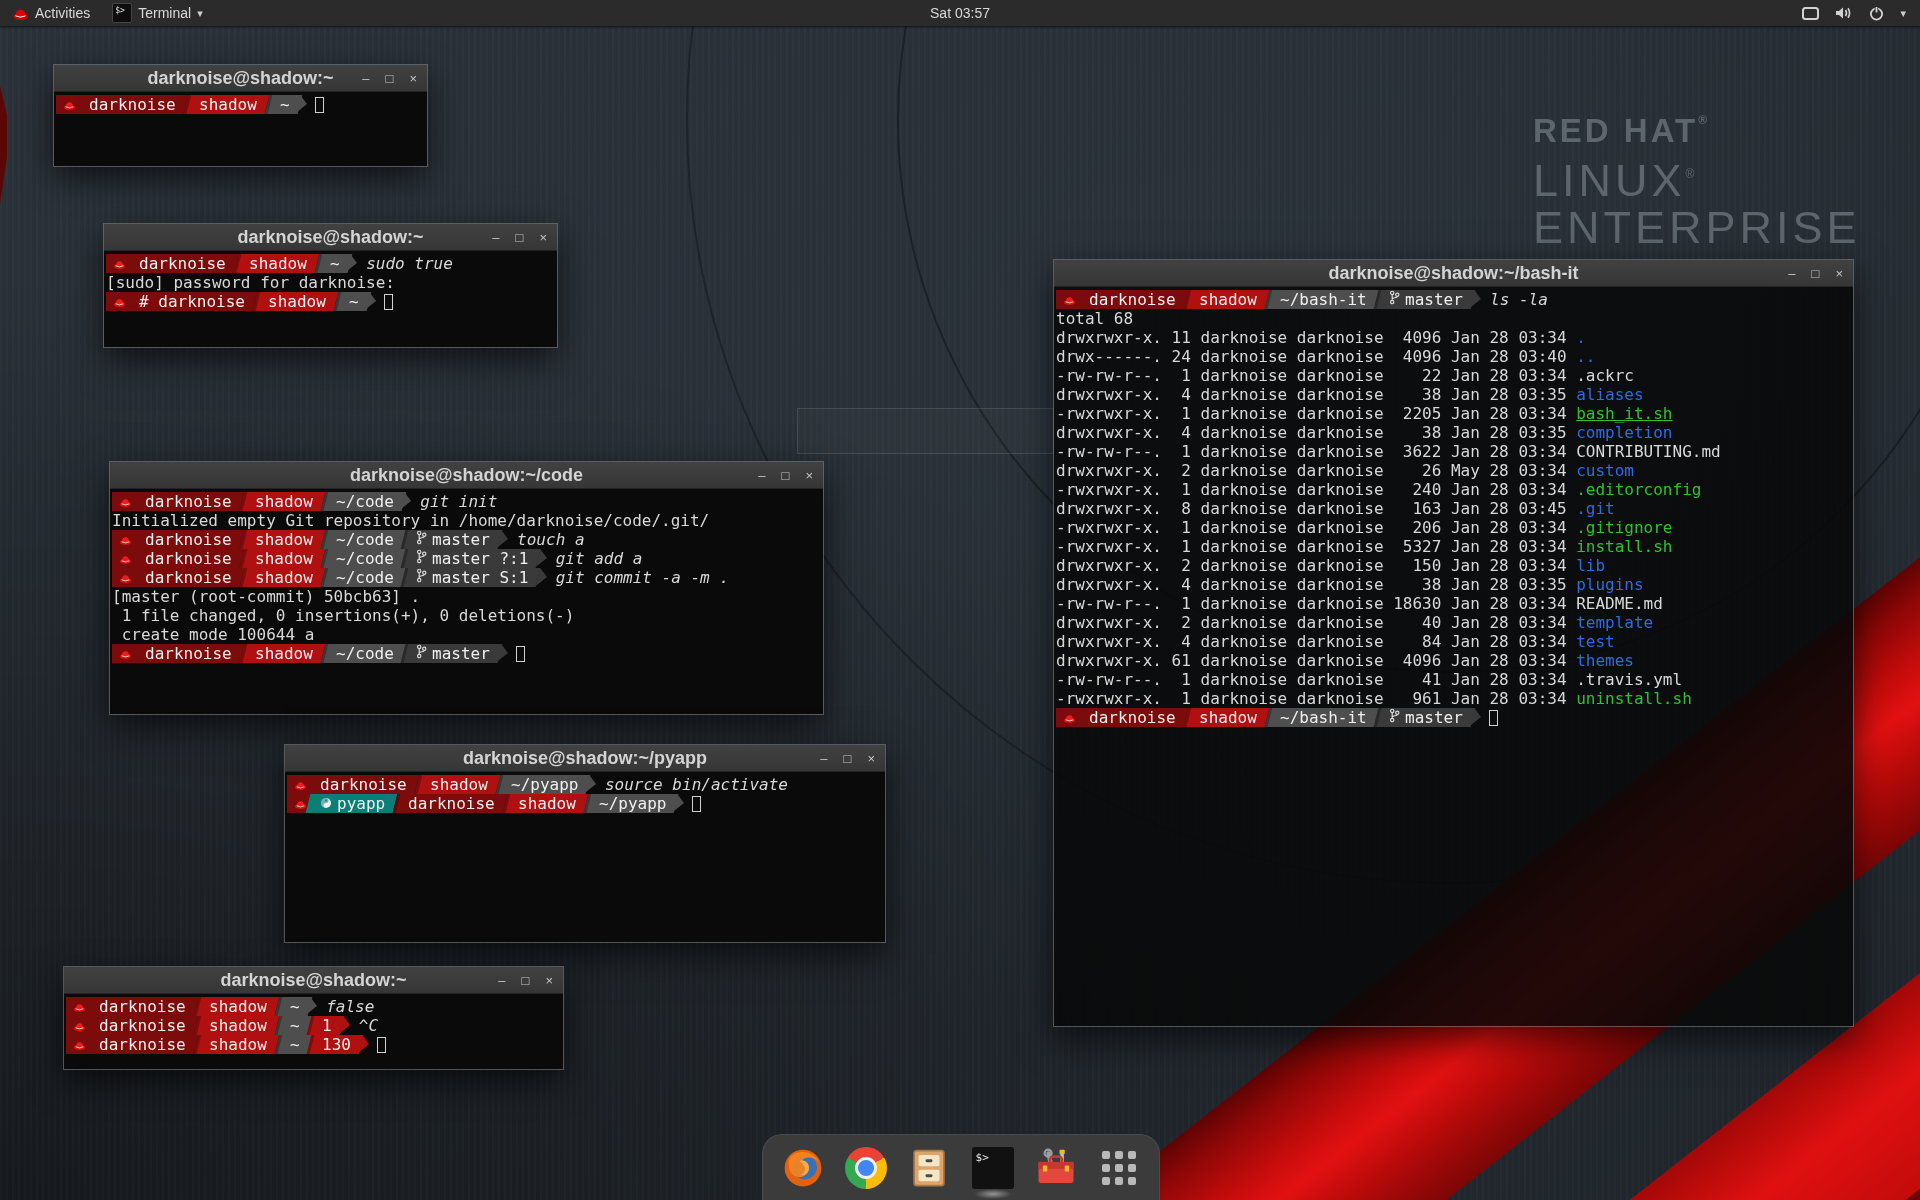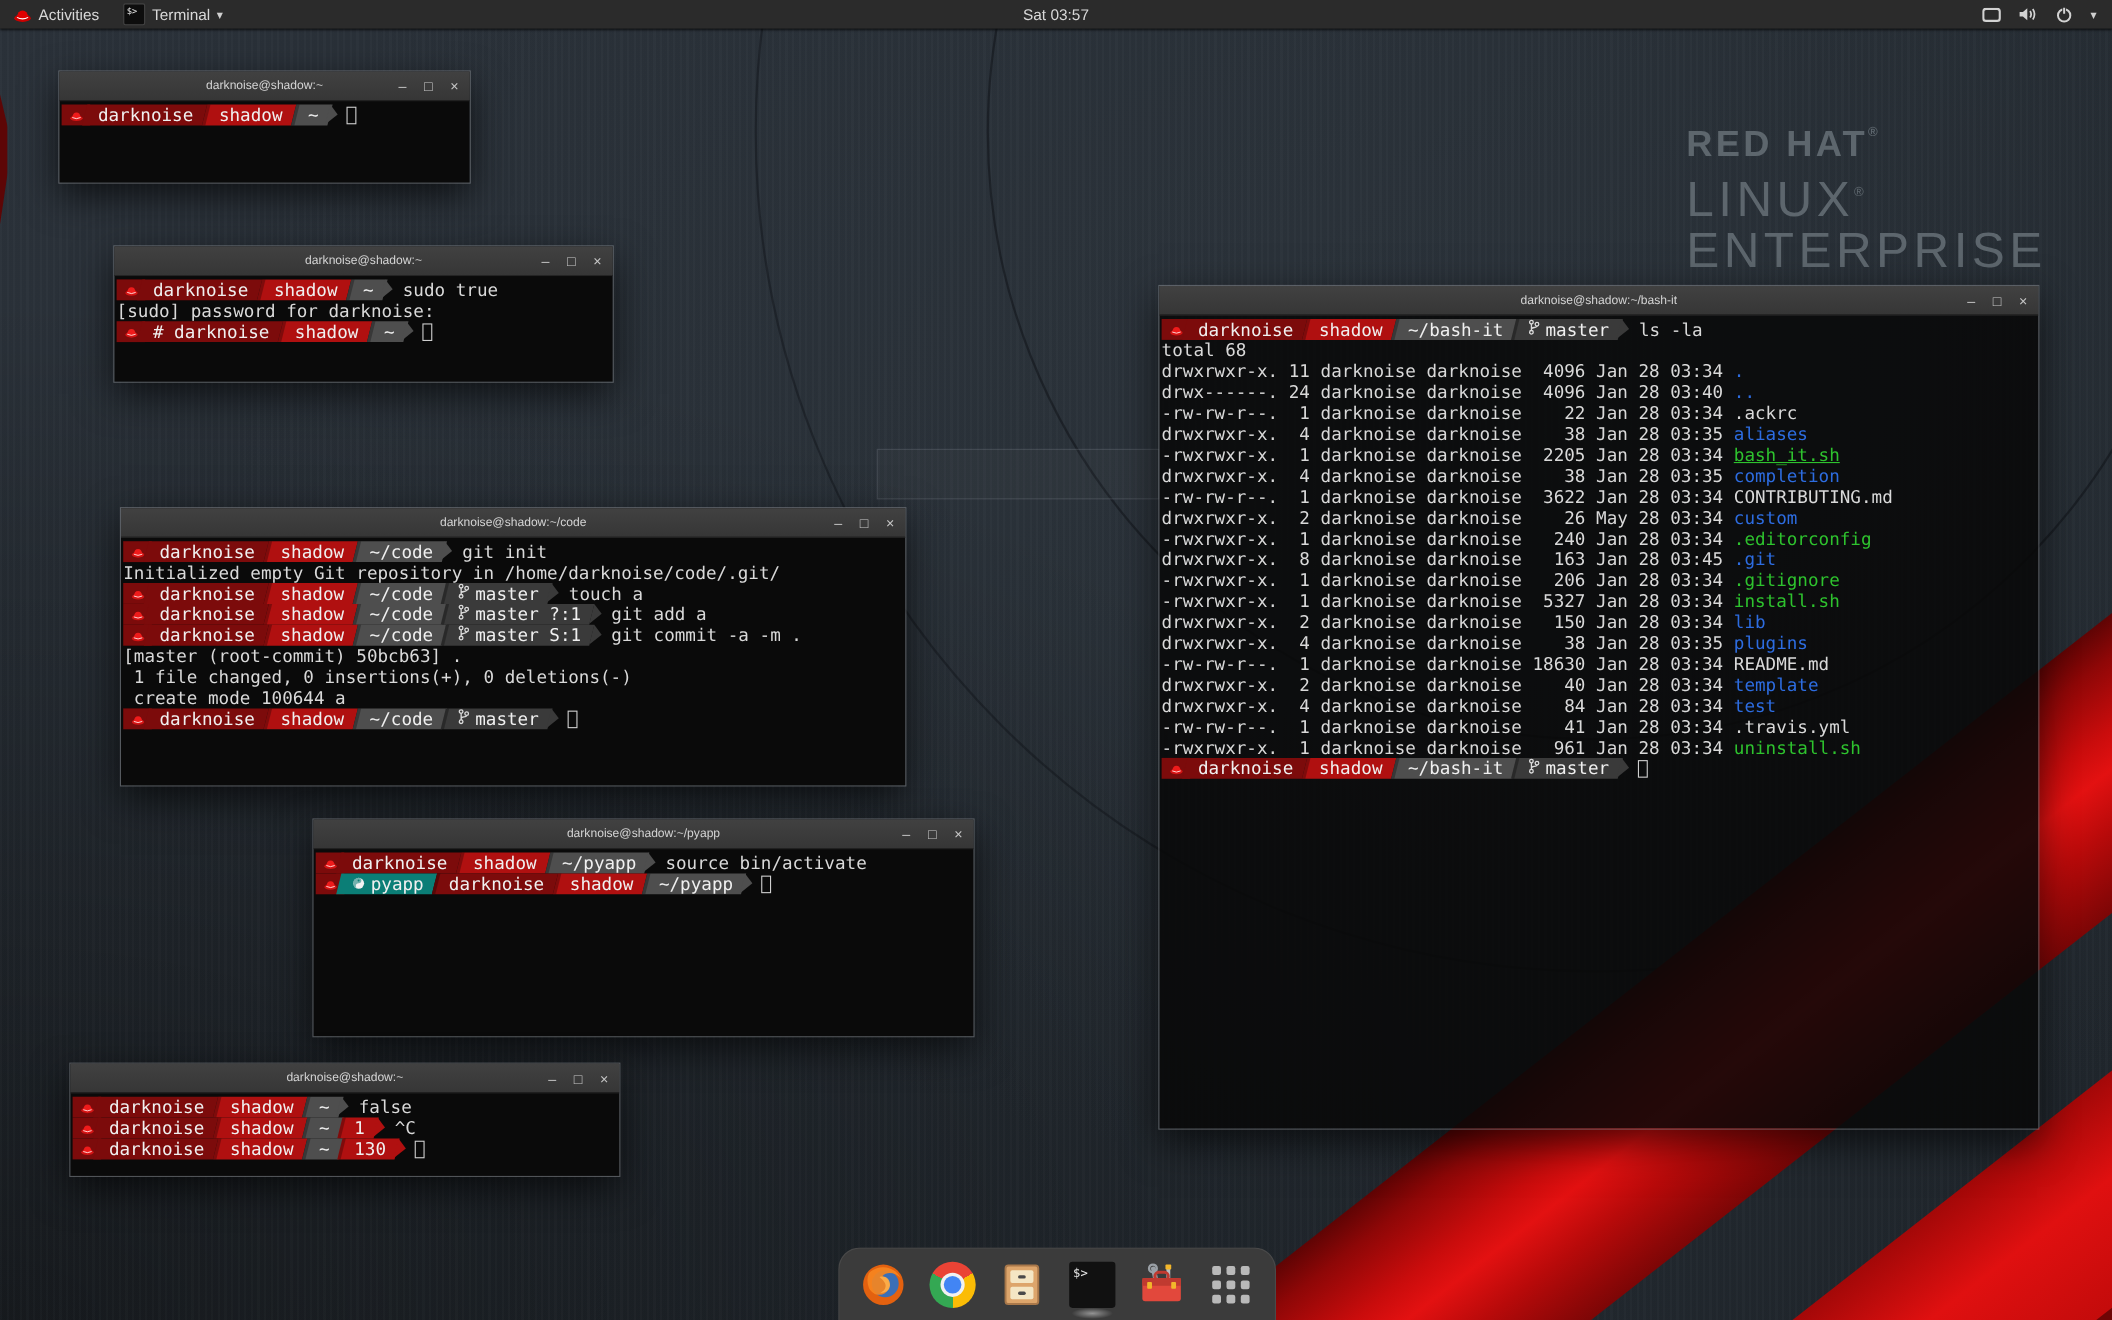--- a/index.html
+++ b/index.html
@@ -49,21 +49,21 @@
   .tb-clock span { pointer-events:auto; }
   .tb-right { margin-left:auto; display:flex; align-items:center; gap:16px; padding-right:14px; height:100%; }
   .caret { font-size:11px; color:#cfcfcf; }
 
   
   .window { position:absolute; z-index:10; background:#0a0a0a; outline:1px solid rgba(145,150,155,0.5);
     box-shadow:0 12px 34px rgba(0,0,0,0.65); }
   .window.translucent { background:rgba(8,8,8,0.87); }
   .titlebar { height:27px; background:linear-gradient(#414141,#363636); border-bottom:1px solid #242424;
     display:flex; align-items:center; justify-content:center; position:relative; }
-  .title { font-size:11px; font-weight:normal; color:#d4d4d4; }
+  .title { font-size:18px; font-weight:bold; color:#d4d4d4; }
   .controls { position:absolute; right:10px; top:0; bottom:0; display:flex; align-items:center; gap:16px;
     color:#c6c6c6; font-size:13px; }
   .controls span { cursor:pointer; line-height:1; }
   .term { position:absolute; top:27px; left:0; right:0; bottom:0; overflow:hidden; padding:3px 0 0 2px;
     font-family:"DejaVu Sans Mono","Liberation Mono",monospace; font-size:16px; line-height:19px; color:#d9d9d9; }
   .w1 { left:54px;  top:65px;  width:373px; height:101px; }
   .w2 { left:104px; top:224px; width:453px; height:123px; }
   .w3 { left:110px; top:462px; width:713px; height:252px; }
   .w4 { left:285px; top:745px; width:600px; height:197px; }
   .w5 { left:64px;  top:967px; width:499px; height:102px; }
@@ -72,21 +72,21 @@
   .term-line { height:19px; display:flex; align-items:stretch; white-space:pre; }
   .outtext { white-space:pre; line-height:19px; }
   .hat-chunk { display:inline-flex; align-items:center; justify-content:center; width:26px; background:#7c0b0b; }
   .hat-chunk svg { display:block; }
   .pseg { display:inline-flex; align-items:center; padding:0 10px; transform:skewX(-14deg);
     border-left:3px solid rgba(0,0,0,0.28); color:#f0f0f0; }
   .pseg.first { margin-left:-5px; border-left:none; padding-left:12px; }
   .pseg-in { display:inline-flex; align-items:center; gap:5px; transform:skewX(14deg); white-space:pre; }
   .pcap { width:0; height:0; border-top:9.5px solid transparent; border-bottom:9.5px solid transparent;
     border-left:9px solid #4e4e4e; transform:skewX(-14deg); margin-left:-1px; }
-  .cmd { margin-left:9px; color:#d9d9d9; white-space:pre; line-height:19px; }
+  .cmd { margin-left:9px; color:#d9d9d9; white-space:pre; line-height:19px;font-style:italic; }
   .cursor { display:inline-block; width:9px; height:16px; border:1px solid #d0d0d0; margin-left:8px; align-self:center; }
 
   
   .dock { position:absolute; left:762px; bottom:0; width:398px; height:66px; z-index:40;
     background:#3b3b3b; border:1px solid rgba(255,255,255,0.08); border-bottom:none;
     border-radius:20px 20px 0 0; display:flex; align-items:center; justify-content:space-evenly; }
   .dock-item { width:46px; height:46px; display:flex; align-items:center; justify-content:center; position:relative; cursor:pointer; }
   .chrome-icon { width:42px; height:42px; border-radius:50%;
     background:conic-gradient(from 60deg, #fbbc05 0 120deg, #34a853 0 240deg, #ea4335 0 360deg); position:relative; }
   .chrome-icon::before { content:""; position:absolute; left:50%; top:50%; width:22px; height:22px; margin:-11px 0 0 -11px;
@@ -347,20 +347,21 @@
       <div class="term-line"><span class="outtext">drwxrwxr-x.  2 darknoise darknoise    26 May 28 03:34 </span><span class="outtext" style="color: rgb(45, 108, 224);">custom</span></div>
       <div class="term-line"><span class="outtext">-rwxrwxr-x.  1 darknoise darknoise   240 Jan 28 03:34 </span><span class="outtext" style="color: rgb(46, 194, 46);">.editorconfig</span></div>
       <div class="term-line"><span class="outtext">drwxrwxr-x.  8 darknoise darknoise   163 Jan 28 03:45 </span><span class="outtext" style="color: rgb(45, 108, 224);">.git</span></div>
       <div class="term-line"><span class="outtext">-rwxrwxr-x.  1 darknoise darknoise   206 Jan 28 03:34 </span><span class="outtext" style="color: rgb(46, 194, 46);">.gitignore</span></div>
       <div class="term-line"><span class="outtext">-rwxrwxr-x.  1 darknoise darknoise  5327 Jan 28 03:34 </span><span class="outtext" style="color: rgb(46, 194, 46);">install.sh</span></div>
       <div class="term-line"><span class="outtext">drwxrwxr-x.  2 darknoise darknoise   150 Jan 28 03:34 </span><span class="outtext" style="color: rgb(45, 108, 224);">lib</span></div>
       <div class="term-line"><span class="outtext">drwxrwxr-x.  4 darknoise darknoise    38 Jan 28 03:35 </span><span class="outtext" style="color: rgb(45, 108, 224);">plugins</span></div>
       <div class="term-line"><span class="outtext">-rw-rw-r--.  1 darknoise darknoise 18630 Jan 28 03:34 README.md</span></div>
       <div class="term-line"><span class="outtext">drwxrwxr-x.  2 darknoise darknoise    40 Jan 28 03:34 </span><span class="outtext" style="color: rgb(45, 108, 224);">template</span></div>
       <div class="term-line"><span class="outtext">drwxrwxr-x.  4 darknoise darknoise    84 Jan 28 03:34 </span><span class="outtext" style="color: rgb(45, 108, 224);">test</span></div>
+      <div class="term-line"><span class="outtext">drwxrwxr-x. 61 darknoise darknoise  4096 Jan 28 03:34 </span><span class="outtext" style="color: rgb(45, 108, 224);">themes</span></div>
       <div class="term-line"><span class="outtext">-rw-rw-r--.  1 darknoise darknoise    41 Jan 28 03:34 .travis.yml</span></div>
       <div class="term-line"><span class="outtext">-rwxrwxr-x.  1 darknoise darknoise   961 Jan 28 03:34 </span><span class="outtext" style="color: rgb(46, 194, 46);">uninstall.sh</span></div>
       <div class="term-line"><span class="hat-chunk"><svg width="13" height="12" viewBox="0 0 16 15">
             <ellipse cx="8" cy="10.5" rx="7" ry="3.2" fill="#d21414"></ellipse>
             <path d="M3.2 10 Q3.8 4 8 4 Q12.2 4 12.8 10 Q10.5 11.8 8 11.8 Q5.5 11.8 3.2 10Z" fill="#ef1b1b"></path>
             <path d="M3.2 9.8 Q8 12.4 12.8 9.8" stroke="#fff" stroke-width="0.9" fill="none"></path>
           </svg></span><span class="pseg first" style="background: rgb(124, 11, 11);"><span class="pseg-in">darknoise</span></span><span class="pseg" style="background: rgb(176, 16, 16);"><span class="pseg-in">shadow</span></span><span class="pseg" style="background: rgb(78, 78, 78);"><span class="pseg-in">~/bash-it</span></span><span class="pseg" style="background: rgb(58, 58, 58);"><span class="pseg-in"><span><svg width="11" height="15" viewBox="0 0 12 16">
                 <circle cx="3.5" cy="3" r="1.8" fill="none" stroke="#dadada" stroke-width="1.3"></circle>
                 <circle cx="3.5" cy="13" r="1.8" fill="none" stroke="#dadada" stroke-width="1.3"></circle>
                 <circle cx="9" cy="5" r="1.8" fill="none" stroke="#dadada" stroke-width="1.3"></circle>

